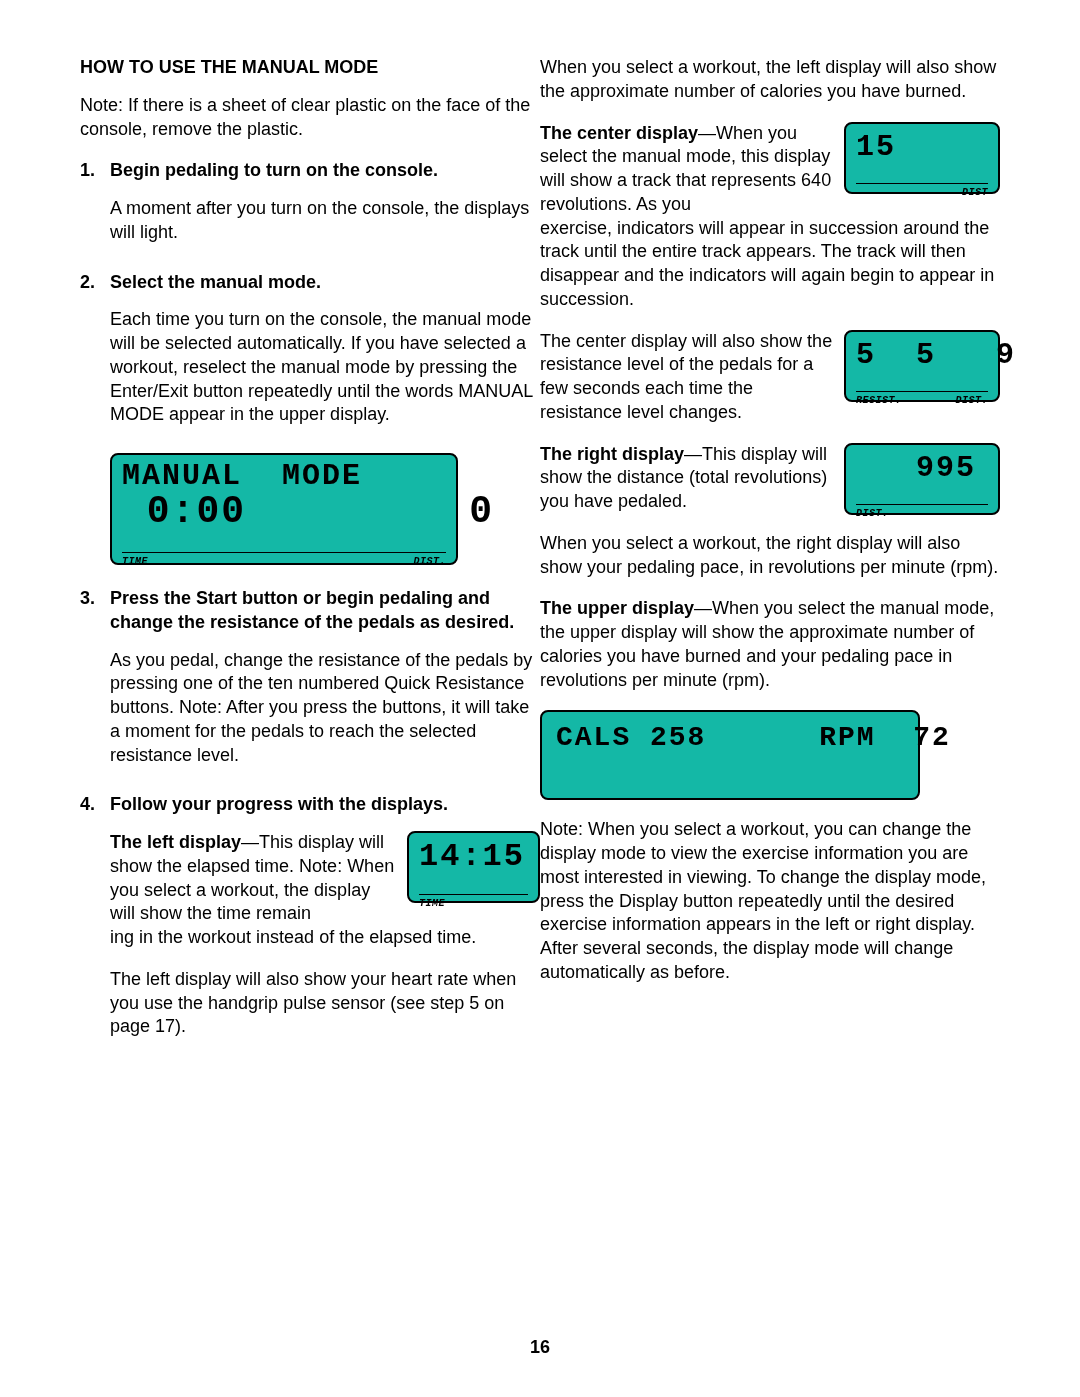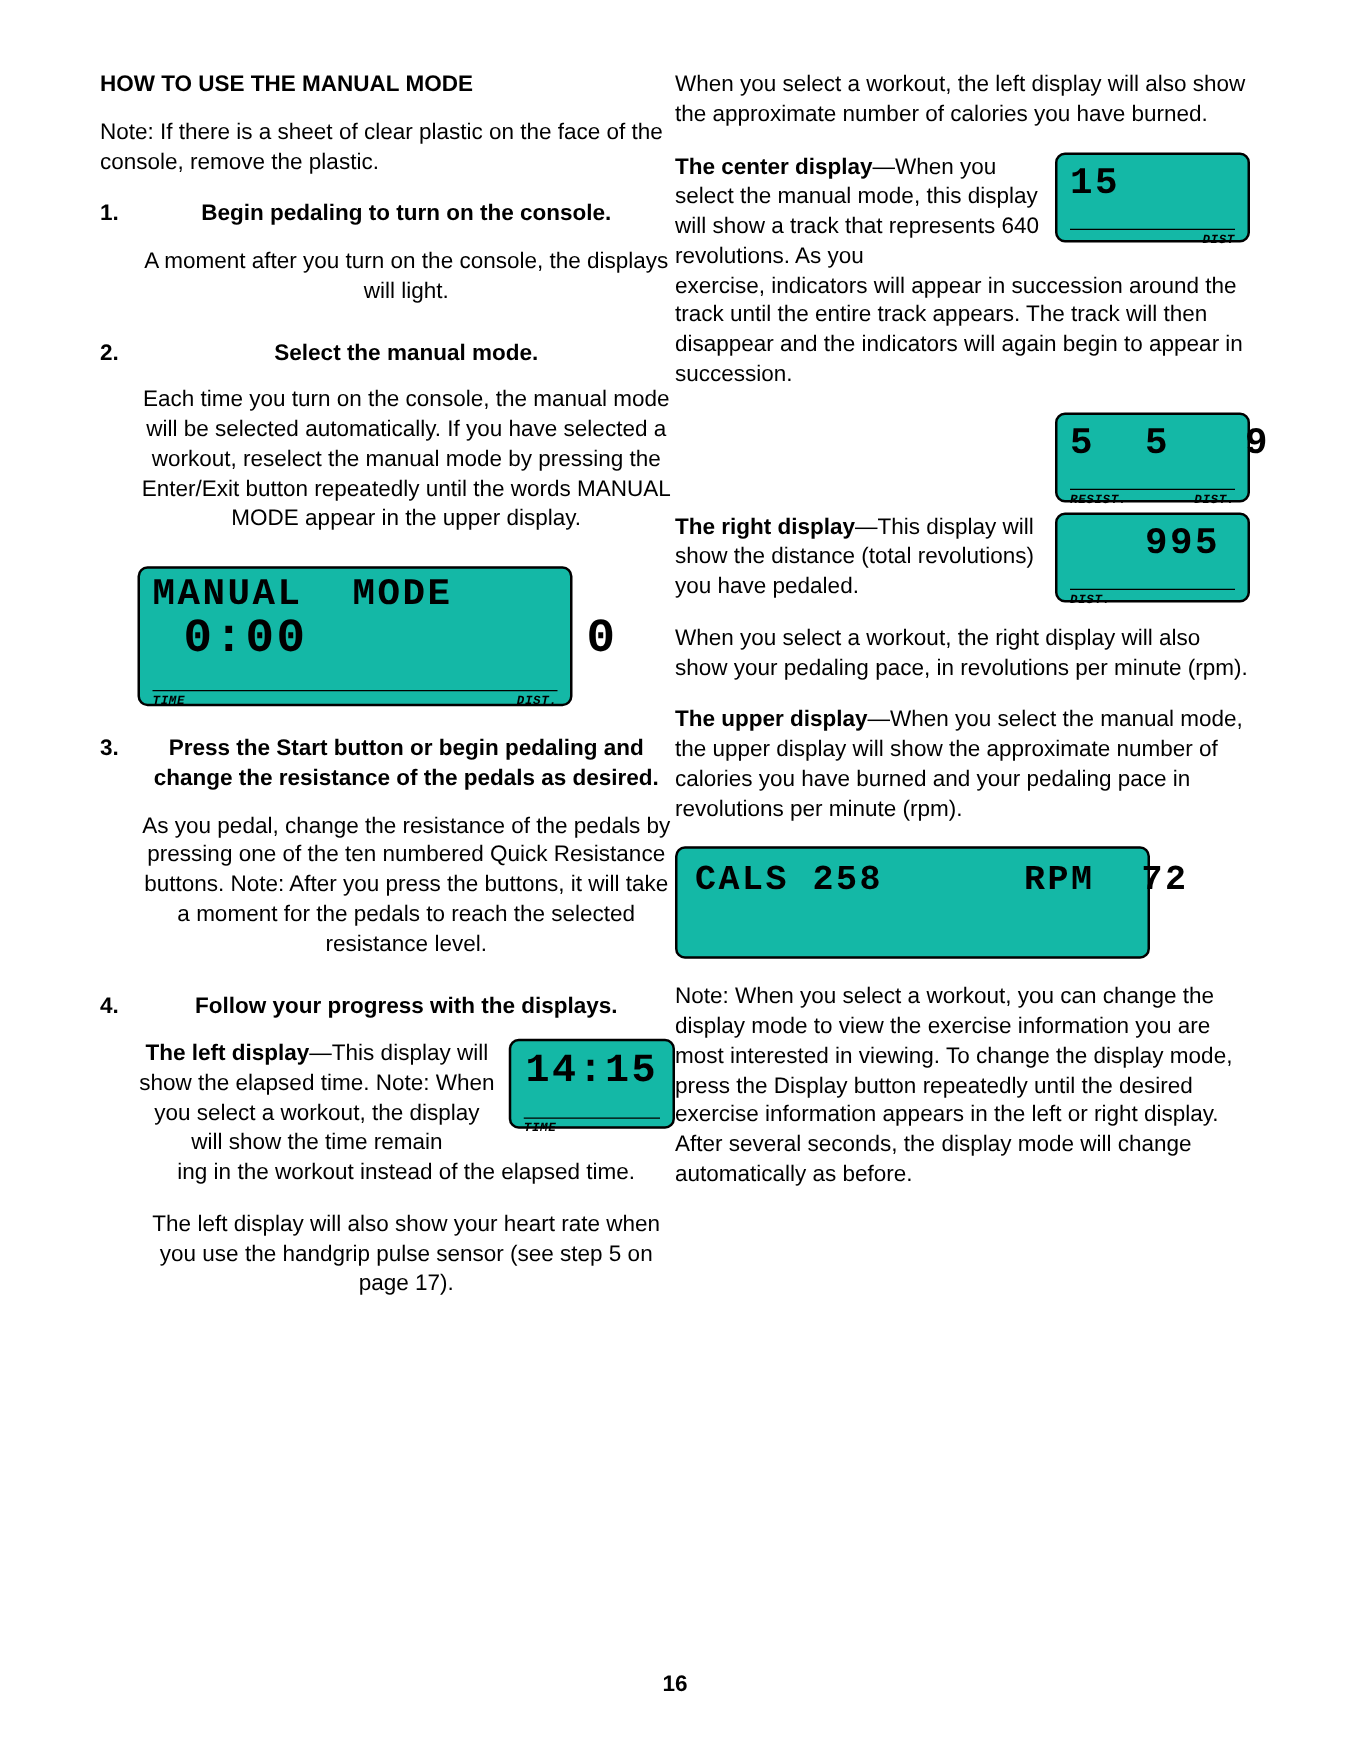--- a/index.html
+++ b/index.html
@@ -38,21 +38,21 @@
   }
   .ol > li {
     display: flex;
     gap: 10px;
     margin-bottom: 8px;
   }
   .ol > li > .num {
     font-weight: bold;
     min-width: 20px;
   }
-  .ol > li > .body { flex: 1; text-align: center; }
+  .ol > li > .body { flex: 1; }
   .ol > li > .body > .step-title {
     font-weight: bold;
     margin: 0 0 14px 0;
   }
   .ol > li > .body > p { margin: 0 0 18px 0; }
   .inline-bold { font-weight: bold; }
 
   
   .lcd {
     background: #14b8a6;
@@ -210,20 +210,21 @@
       <p style="margin-top:0;">exercise, indicators will appear in succession around the track until the entire track appears. The track will then disappear and the indicators will again begin to appear in succession.</p>
 
       <div class="clearfix">
         <div class="lcd fig-center-small">
           <div class="big-row" style="font-size:30px;">5  5   9</div>
           <div class="labels split">
             <span>RESIST.</span>
             <span>DIST.</span>
           </div>
         </div>
+        <p style="margin:0 0 18px 0;">The center display will also show the resistance level of the pedals for a few seconds each time the resistance level changes.</p>
       </div>
 
       <div class="clearfix">
         <div class="lcd fig-center-small">
           <div class="big-row" style="font-size:30px;">   995</div>
           <div class="labels">
             <span>DIST.</span>
           </div>
         </div>
         <p style="margin:0 0 18px 0;">

